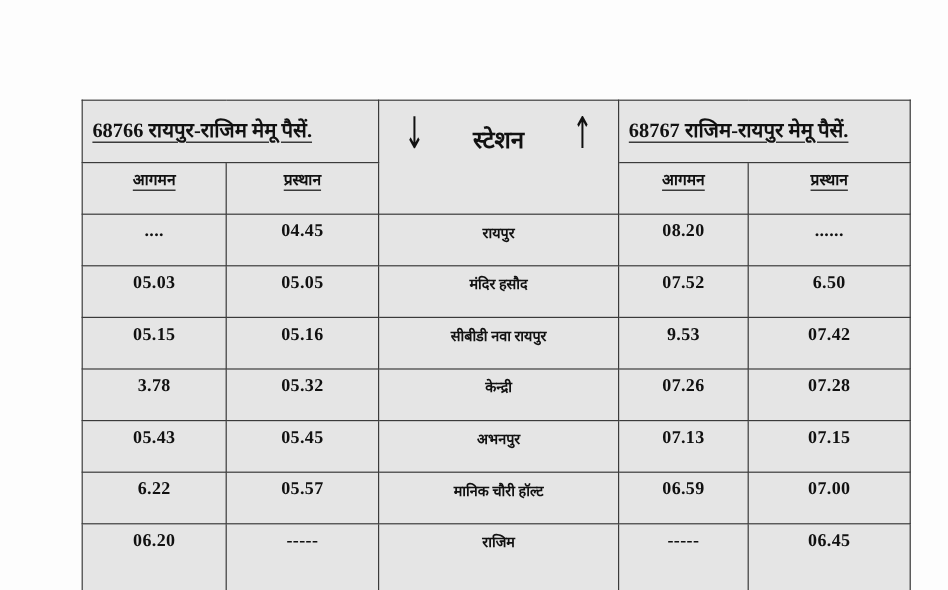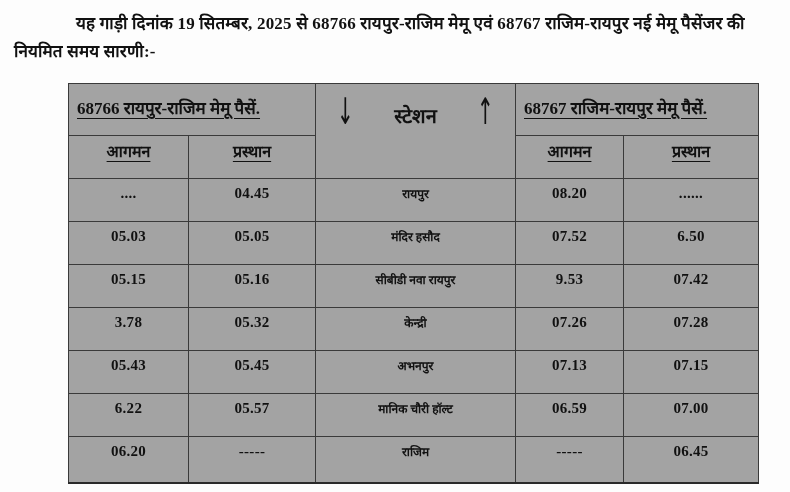--- a/index.html
+++ b/index.html
@@ -32,21 +32,21 @@
   }
   table.timetable col.c1 { width: 120px; }
   table.timetable col.c2 { width: 127px; }
   table.timetable col.c3 { width: 200px; }
   table.timetable col.c4 { width: 108px; }
   table.timetable col.c5 { width: 135px; }
 
   table.timetable th, table.timetable td {
     border: 1px solid #3a3a3a;
     font-weight: bold;
-    background: #a3a3a3;
+    background: #e5e5e5;
   }
 
   tr.hrow1 th.train-head {
     height: 52px;
     text-align: left;
     vertical-align: middle;
     font-size: 17px;
     padding: 2px 4px 6px 8px;
   }
   tr.hrow1 th.train-head .u { text-decoration: underline; text-underline-offset: 4px; }
@@ -69,42 +69,41 @@
     line-height: 1;
     display: inline-block;
     transform: scaleY(1.35) scaleX(0.75);
   }
 
   tr.hrow2 th {
     height: 43px;
     vertical-align: top;
     padding-top: 4px;
     text-align: center;
-    font-size: 16px;
+    font-size: 13px;
     margin-left: 16px;
   }
   tr.hrow2 th .u { text-decoration: underline; text-underline-offset: 4px; }
 
   tbody td {
     height: 43px;
     vertical-align: top;
     padding-top: 6px;
     text-align: center;
     font-size: 15px;
     letter-spacing: 0.3px;
   }
   tbody td.station-cell { font-size: 12px; letter-spacing: 0; }
-  tbody tr:last-child td { height: 46px; border-bottom: 2px solid #2a2a2a; }
+  tbody tr:last-child td { height: 56px; border-bottom: 2px solid #2a2a2a; }
 </style>
 </head>
 <body>
 
 <div class="page">
 
-  <p class="intro">यह गाड़ी दिनांक 19 सितम्बर, 2025 से 68766 रायपुर-राजिम मेमू एवं 68767 राजिम-रायपुर नई मेमू पैसेंजर की नियमित समय सारणी:-</p>
 
   <table class="timetable">
     <colgroup>
       <col class="c1">
         <col class="c2">
         <col class="c3">
         <col class="c4">
         <col class="c5">
     </colgroup>
     <thead>

